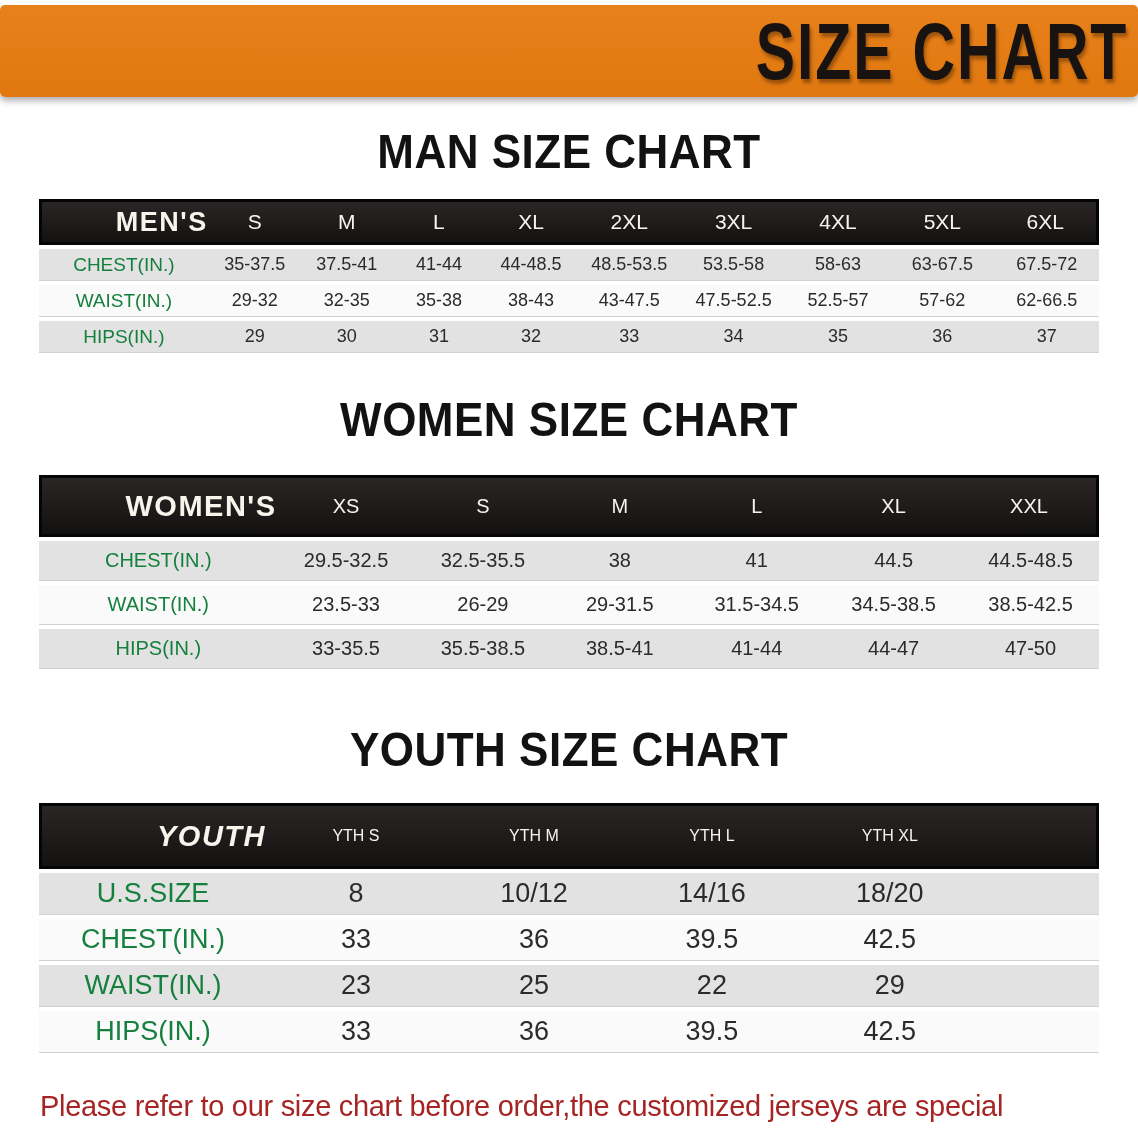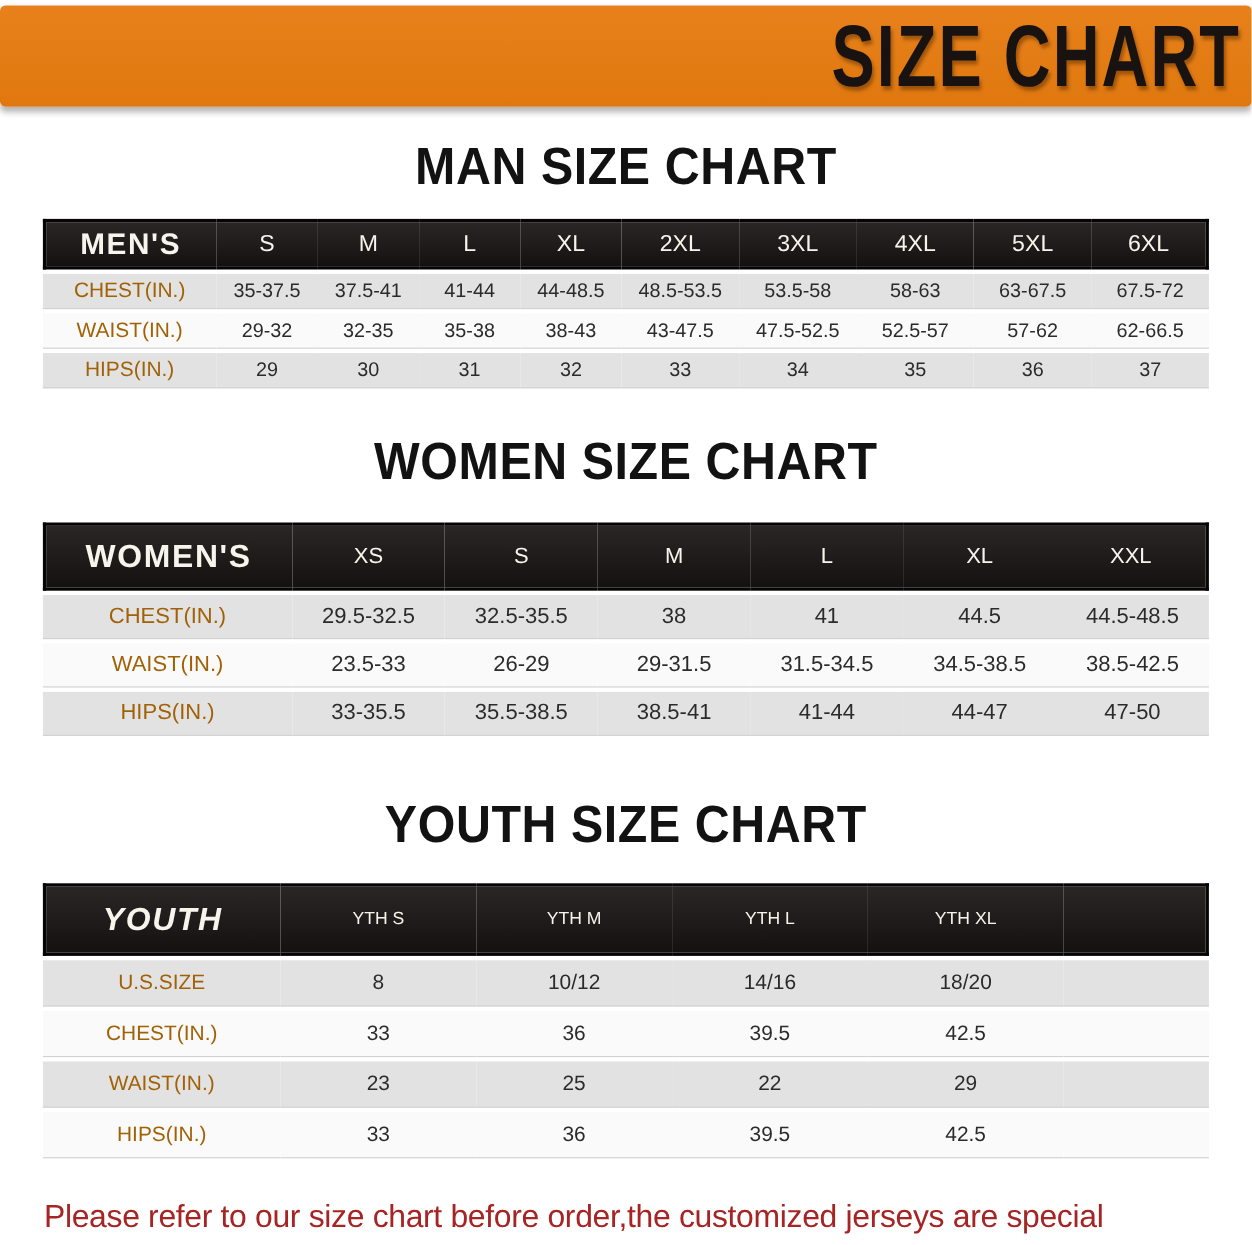--- a/index.html
+++ b/index.html
@@ -57,51 +57,51 @@
     color: #f7f4ec;
     font-weight: 400;
     text-align: center;
     border-top: 3px solid #050505;
     border-bottom: 3px solid #050505;
   }
   table.size-table th:first-child { border-left: 3px solid #050505; }
   table.size-table th:last-child  { border-right: 3px solid #050505; }
   table.size-table th.corner {
     font-weight: 700;
-    text-align: center;
-    padding-left: 0;
+    text-align: right;
+    padding-left: 12px;
     letter-spacing: 1.5px;
   }
   table.size-table tbody tr:nth-child(odd)  td { background: #e3e2e2; }
   table.size-table tbody tr:nth-child(even) td { background: #fbfafa; }
   table.size-table td {
     text-align: center;
     color: #2b2b2b;
     border-bottom: 1px solid #d2d0d0;
   }
-  table.size-table td.row-label { color: #a16207; }
+  table.size-table td.row-label { color: #15803d; }
   
   .table-men th { height: 38px; font-size: 21px; }
   .table-men th.corner { font-size: 27px; }
   .table-men th:nth-child(1) { width: 14.5%; }
   .table-men th:nth-child(2), .table-men th:nth-child(3),
   .table-men th:nth-child(4), .table-men th:nth-child(5) { width: 8.5%; }
   .table-men td { height: 29px; font-size: 18px; }
   .table-men td.row-label { font-size: 19px; }
   
   .table-women th { height: 54px; font-size: 20px; }
   .table-women th.corner { font-size: 29px; }
   .table-women th:nth-child(1) { width: 21%; }
   .table-women td { height: 37px; font-size: 20px; }
   
   .table-youth th { height: 58px; font-size: 16px; }
   .table-youth th.corner { font-size: 29px; font-style: italic; }
   .table-youth th:nth-child(1) { width: 20%; }
   .table-youth th.size-col { width: 16.6%; }
-  .table-youth td { height: 39px; font-size: 19px; }
+  .table-youth td { height: 39px; font-size: 27px; }
   
   .disclaimer {
     margin: 28px 30px 0 40px;
     color: #a62424;
     font-size: 29px;
     line-height: 1.45;
     letter-spacing: -0.3px;
   }
 </style>
 </head>

